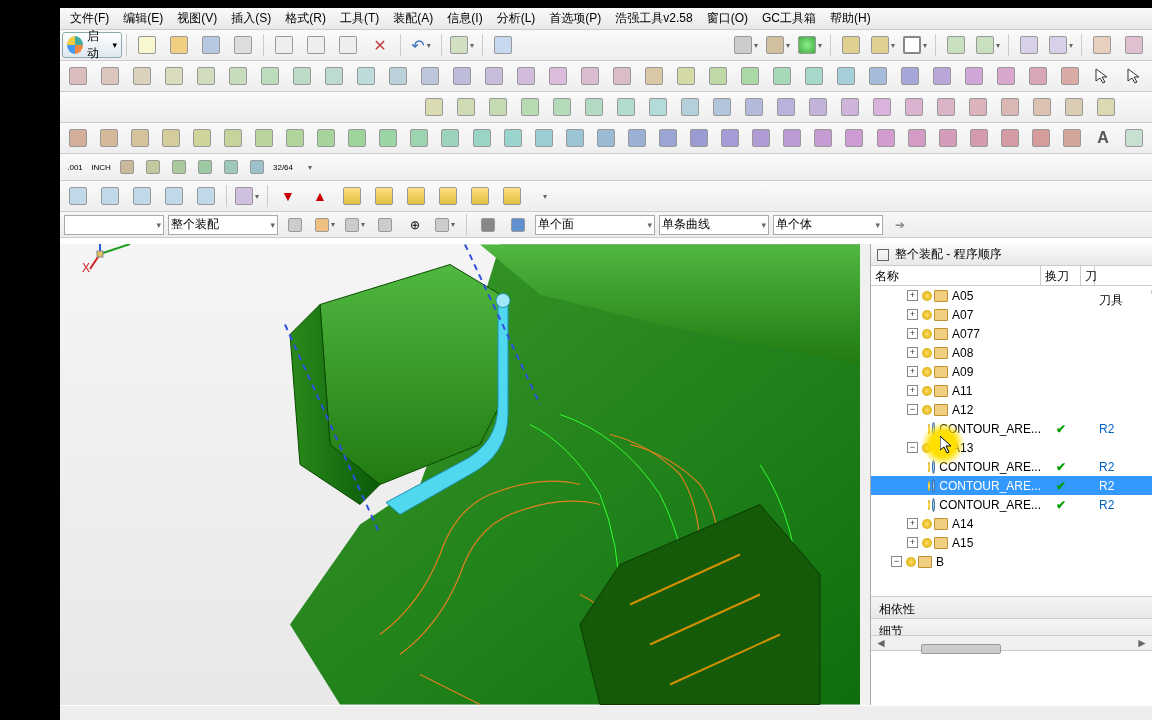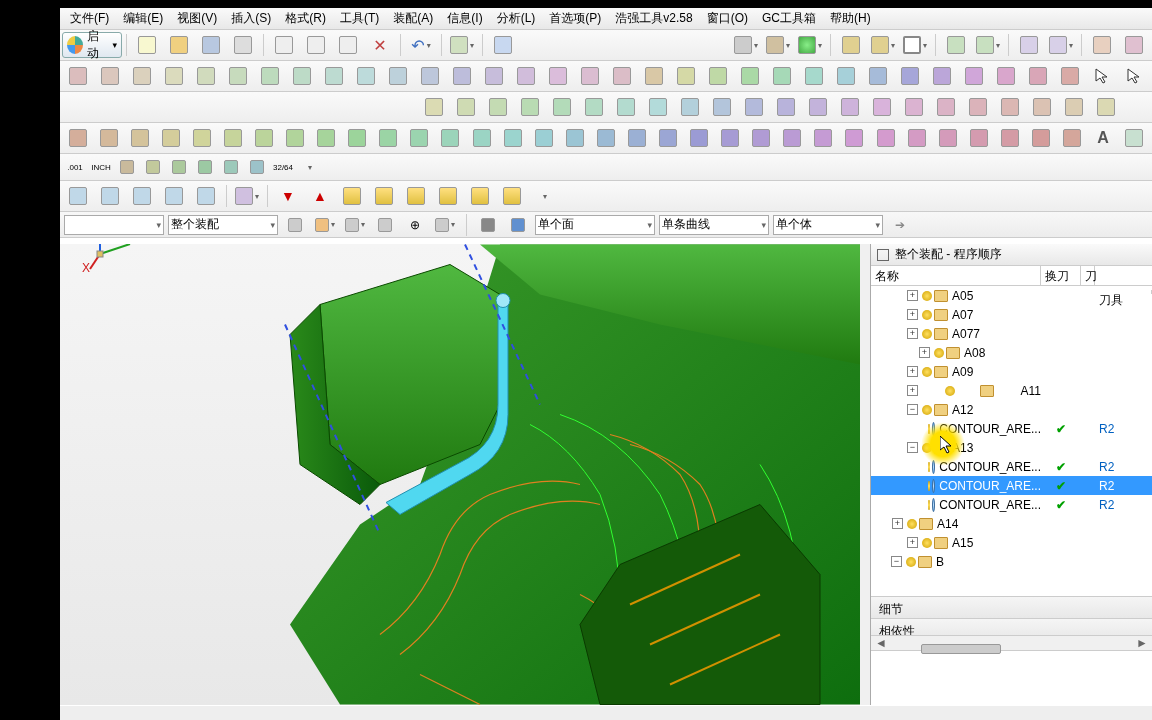--- a/index.html
+++ b/index.html
@@ -693,21 +693,21 @@
                 <span class="folder"></span>
                 <span>A077</span>
               </div>
               <div class="tc2"></div>
               <div class="tc3"></div>
               <div class="tc4"></div>
             </div>
           </div>
           <div class="tree-row">
             <div class="cells">
-              <div class="tc-name" style="padding-left: 44px;">
+              <div class="tc-name" style="padding-left: 32px;">
                 <span class="exp plus"></span>
                 <span class="bulb"></span>
                 <span class="folder"></span>
                 <span>A08</span>
               </div>
               <div class="tc2"></div>
               <div class="tc3"></div>
               <div class="tc4"></div>
             </div>
           </div>
@@ -719,21 +719,21 @@
                 <span class="folder"></span>
                 <span>A09</span>
               </div>
               <div class="tc2"></div>
               <div class="tc3"></div>
               <div class="tc4"></div>
             </div>
           </div>
           <div class="tree-row">
             <div class="cells">
-              <div class="tc-name" style="padding-left: 32px; justify-content: space-between;">
+              <div class="tc-name" style="padding-left: 32px;">
                 <span class="exp plus"></span>
                 <span class="bulb"></span>
                 <span class="folder"></span>
                 <span>A11</span>
               </div>
               <div class="tc2"></div>
               <div class="tc3"></div>
               <div class="tc4"></div>
             </div>
           </div>
@@ -818,21 +818,21 @@
               </div>
               <div class="tc2">
                 <span class="check">✔</span>
               </div>
               <div class="tc3"></div>
               <div class="tc4">R2</div>
             </div>
           </div>
           <div class="tree-row">
             <div class="cells">
-              <div class="tc-name" style="padding-left: 17px;">
+              <div class="tc-name" style="padding-left: 32px;">
                 <span class="exp plus"></span>
                 <span class="bulb"></span>
                 <span class="folder"></span>
                 <span>A14</span>
               </div>
               <div class="tc2"></div>
               <div class="tc3"></div>
               <div class="tc4"></div>
             </div>
           </div>
@@ -863,22 +863,22 @@
             </div>
           </div>
         </div>
       <div class="hscroll">
         <span style="padding:0 4px;color:#666;">◄</span>
         <div style="flex:1;position:relative;">
             <div class="thumb" style="position:absolute;left:30px;width:80px;height:10px;top:1px;background:#ccc;border:1px solid #999;border-radius:2px;"></div>
           </div>
         <span style="padding:0 4px;color:#666;">►</span>
       </div>
+      <div class="section-hdr">相依性</div>
       <div class="section-hdr">细节</div>
-      <div class="section-hdr">相依性</div>
     </div>
 
     <div class="highlight-cursor" style="left:861px;top:178px;"></div>
     <svg class="cursor-arrow" style="left:880px;top:192px;">
         <path d="M0 0 L0 14 L4 11 L7 17 L9 16 L6 10 L11 10 Z" fill="#fff" stroke="#000"></path>
       </svg>
   </div>
 
   <div class="bottom-bar"></div>
 </div>

